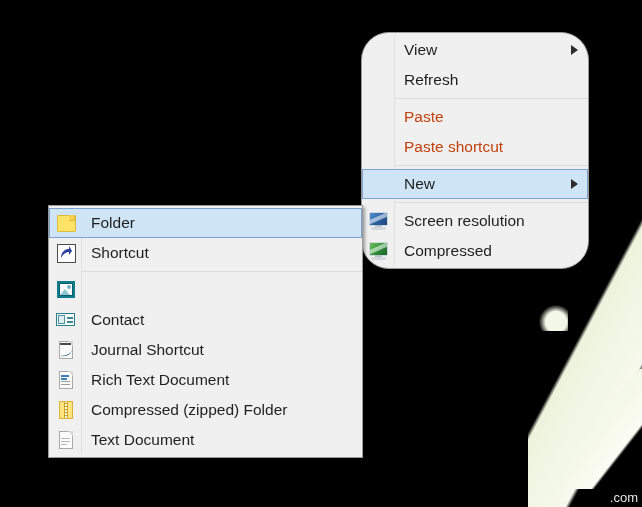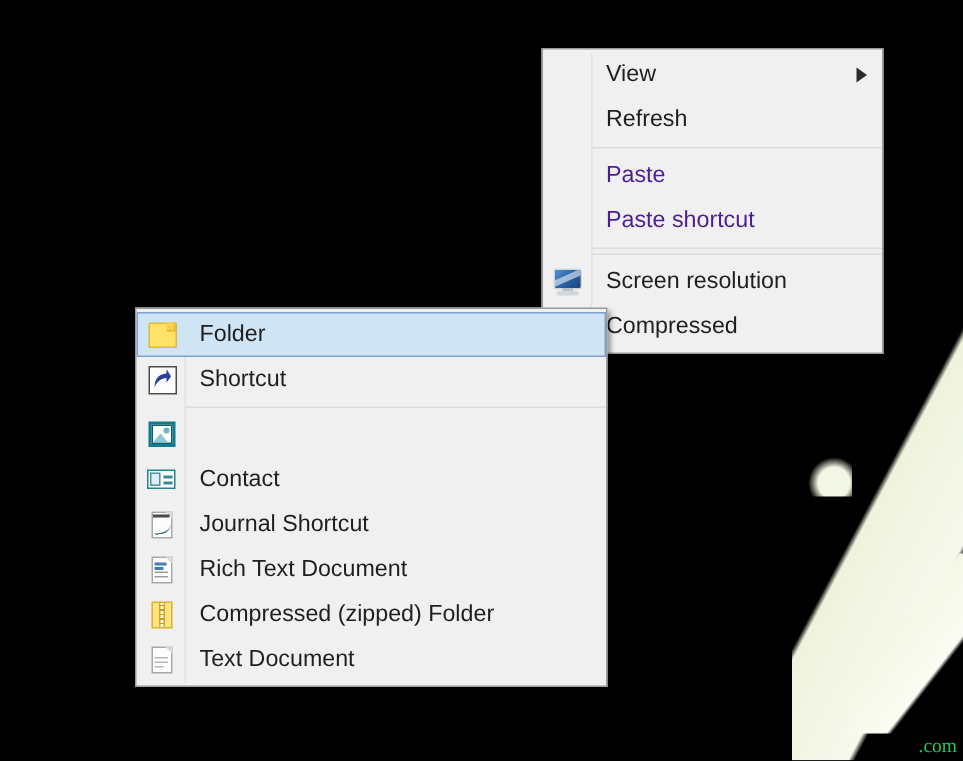--- a/index.html
+++ b/index.html
@@ -56,23 +56,23 @@
     right: 74px;
     bottom: 176px;
     width: 30px;
     height: 30px;
     background: radial-gradient(circle at 60% 70%, #f3f7e5 0%, #f3f7e5 38%, rgba(0,0,0,0) 62%);
   }
   #watermark {
     position: absolute;
     right: 4px;
     bottom: 2px;
-    color: #22c55e;
+    color: #e5e5e5;
     font-size: 13px;
-    font-family: Liberation Serif, serif;
+    font-family: Liberation Sans, sans-serif;
     letter-spacing: 0px;
     text-shadow: 0 0 2px rgba(0,0,0,.9);
   }
 
   
   .menu {
     position: absolute;
     background: #f0f0f0;
     border: 1px solid #9a9a9a;
     box-sizing: border-box;
@@ -88,21 +88,21 @@
     height: 30px;
     box-sizing: border-box;
     border: 1px solid transparent;
     padding: 0;
     white-space: nowrap;
   }
   .menu-item.highlight {
     background: #cfe4f5;
     border: 1px solid #7da2ce;
   }
-  .menu-item.disabled .label { color: #4c1d95; }
+  .menu-item.disabled .label { color: #c2410c; }
   .gutter {
     width: 32px;
     min-width: 32px;
     height: 100%;
     display: flex;
     align-items: center;
     justify-content: center;
   }
   .label {
     flex: 1;
@@ -137,28 +137,28 @@
     left: 32px;
     width: 1px;
     background: #e2e2e2;
   }
 
   
   #context-menu {
     left: 361px;
     top: 32px;
     width: 228px;
+    border-radius: 28px;
   }
 
   
   #new-submenu {
     left: 48px;
     top: 205px;
     width: 315px;
-    margin-left: 42px;
   }
 
   
   .ico { width: 22px; height: 22px; position: relative; }
 
   
   .ico-folder .body {
     position: absolute; left: 2px; top: 3px;
     width: 17px; height: 15px;
     background: #ffe268;
@@ -350,20 +350,27 @@
   </div>
 
   <div class="menu-item disabled">
     <div class="gutter"></div>
     <div class="label">Paste shortcut</div>
     <div class="arrow"></div>
   </div>
 
   <div class="separator"></div>
 
+  <div class="menu-item highlight">
+    <div class="gutter"></div>
+    <div class="label">New</div>
+    <div class="arrow">
+        <i></i>
+      </div>
+  </div>
 
   <div class="separator"></div>
 
   <div class="menu-item">
     <div class="gutter">
       <span class="ico ico-monitor">
         <span class="screen">
             <span class="glass"></span>
             <span class="streak"></span>
           </span>

